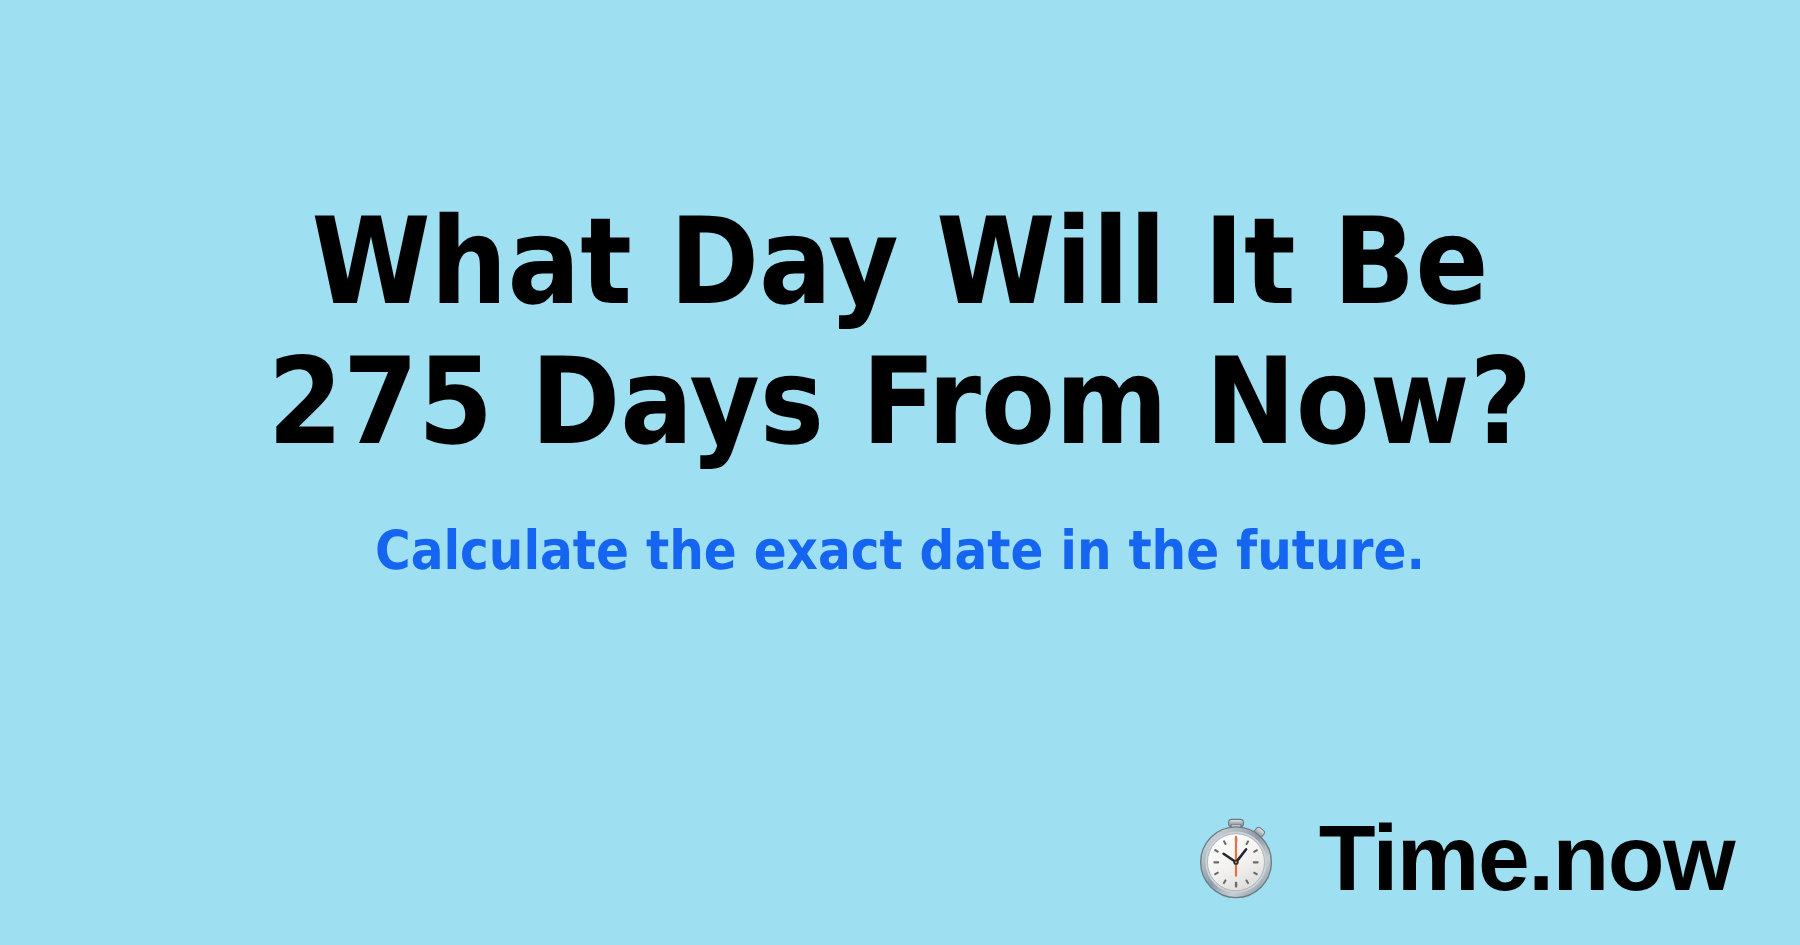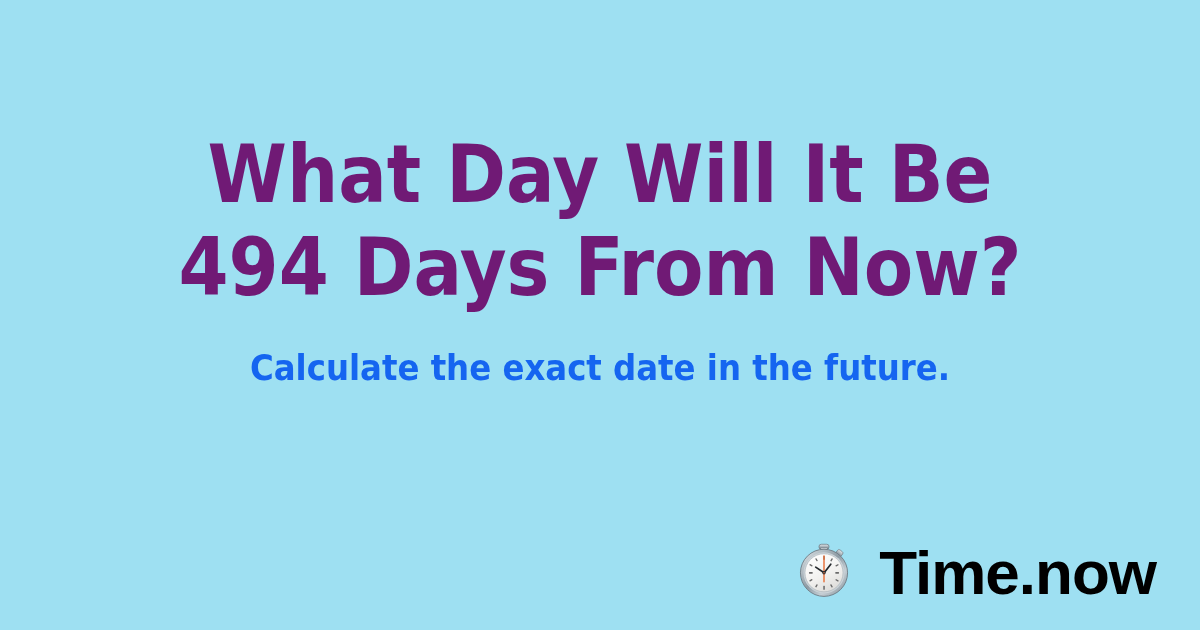--- a/index.html
+++ b/index.html
@@ -28,21 +28,21 @@
     position: absolute;
     left: 0;
     top: 128px;
     width: 1200px;
     text-align: center;
   }
 
   .hero-title {
     margin: 0;
     padding: 0;
-    color: #701a75;
+    color: #000000;
     font-family: "DejaVu Sans Condensed", "DejaVu Sans", "Liberation Sans", sans-serif;
     font-weight: bold;
     font-size: 80px;
     line-height: 93px;
     letter-spacing: 0px;
     font-stretch: condensed;
     white-space: nowrap;
     text-align: center;
   }
 
@@ -62,21 +62,21 @@
     font-stretch: condensed;
     white-space: nowrap;
   }
 
   
   .brand {
     position: absolute;
     right: 44px;
     bottom: 26px;
     display: flex;
-    align-items: flex-start;
+    align-items: center;
     gap: 26px;
   }
 
   .brand-mark {
     width: 58px;
     height: 58px;
     flex: 0 0 58px;
     display: block;
   }
 
@@ -92,21 +92,21 @@
 </style>
 </head>
 <body>
 
 <div id="og-card">
 
   <div class="hero">
 
     <h1 class="hero-title">
       <span class="line">What Day Will It Be</span>
-      <span class="line">494 Days From Now?</span>
+      <span class="line">275 Days From Now?</span>
     </h1>
 
     <p class="hero-subtitle">Calculate the exact date in the future.</p>
 
   </div>
 
   <div class="brand">
 
     <svg class="brand-mark" viewBox="0 0 64 64" aria-hidden="true">
       <defs>

